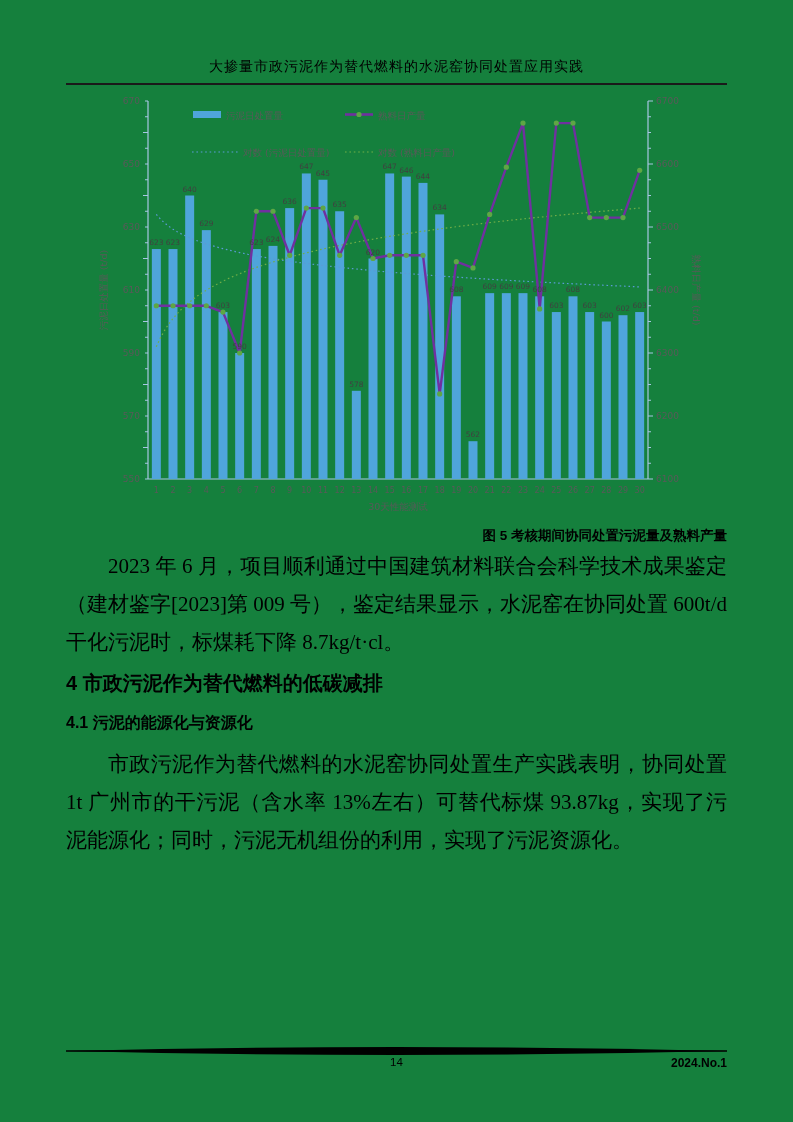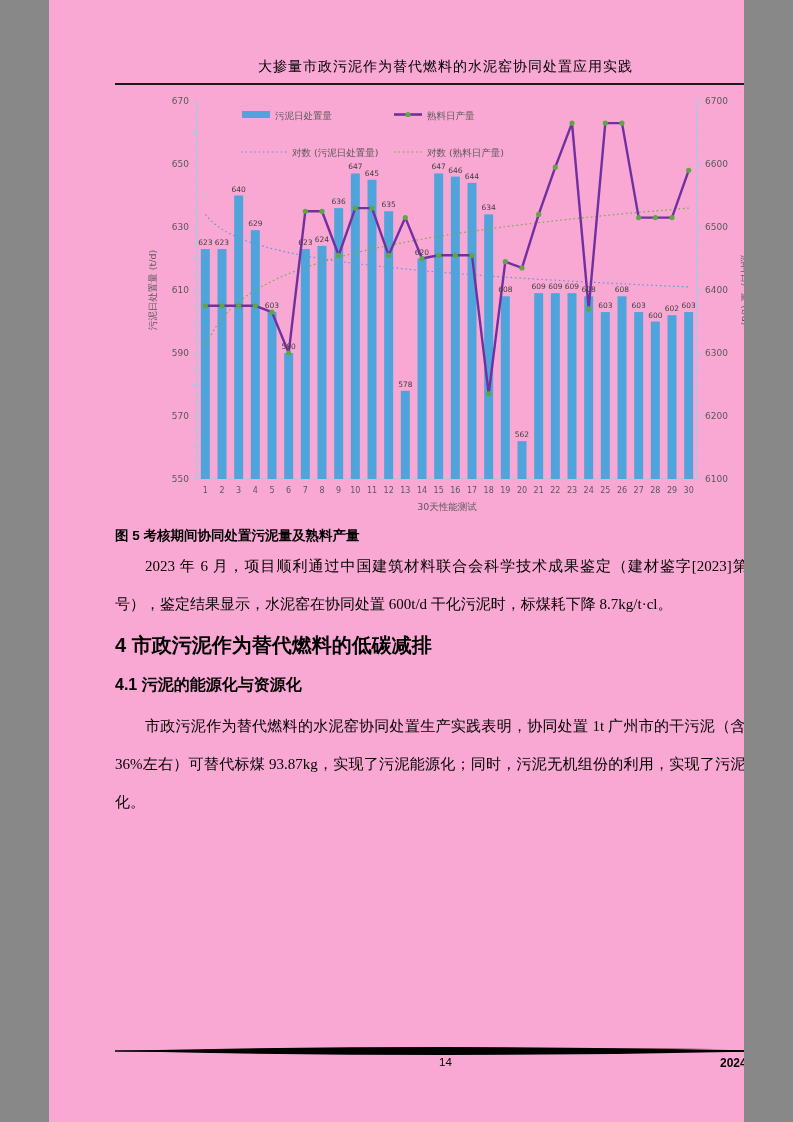--- a/index.html
+++ b/index.html
@@ -1,25 +1,25 @@
 <!DOCTYPE html>
 <html><head>
 <meta charset="utf-8">
 <style>
   html,body{margin:0;padding:0;background:#888;}
-  .page{position:relative;width:695px;height:1122px;margin:0 auto;background:#f9a8d4;
+  .page{position:relative;width:793px;height:1122px;margin:0 auto;background:#15803d;
         font-family:"Liberation Serif",serif;color:#000;overflow:hidden;}
   .header{position:absolute;top:58px;left:66px;width:661px;text-align:center;
           font-size:14px;letter-spacing:1px;border-bottom:2.5px solid #1a1a1a;padding-bottom:7px;}
   .chart-wrap{position:absolute;top:95px;left:95px;width:610px;height:425px;}
   svg text{font-family:"DejaVu Sans",sans-serif;}
-  .caption{position:absolute;top:527px;left:66px;width:661px;text-align:left;
+  .caption{position:absolute;top:527px;left:66px;width:661px;text-align:right;
            font-family:"Liberation Sans",sans-serif;font-weight:bold;font-size:13.5px;}
   .body{position:absolute;top:547px;left:66px;width:661px;}
-  .body p{margin:0;font-size:15px;line-height:38px;text-align:justify;text-indent:2em;}
+  .body p{margin:0;font-size:21px;line-height:38px;text-align:justify;text-indent:2em;}
   .body h1{margin:8px 0 0 0;font-family:"Liberation Sans",sans-serif;font-weight:bold;
            font-size:20px;line-height:28px;}
   .body h2{margin:14px 0 0 0;font-family:Liberation Sans, sans-serif;font-weight:bold;
            font-size:16px;line-height:24px;}
   .body p.p2{margin-top:10px;}
   .footer-bar{position:absolute;top:1046px;left:66px;width:661px;height:10px;}
   .footer-num{position:absolute;top:1056px;left:66px;width:661px;text-align:center;
               font-family:"Liberation Sans",sans-serif;font-size:11.5px;}
   .footer-issue{position:absolute;top:1056px;left:66px;width:661px;text-align:right;
               font-family:"Liberation Sans",sans-serif;font-size:12px;font-weight:bold;}
@@ -253,21 +253,21 @@
         </g>
       </svg>
   </div>
 
   <div class="caption">图 5  考核期间协同处置污泥量及熟料产量</div>
 
   <div class="body">
     <p>2023 年 6 月，项目顺利通过中国建筑材料联合会科学技术成果鉴定（建材鉴字[2023]第 009 号），鉴定结果显示，水泥窑在协同处置 600t/d 干化污泥时，标煤耗下降 8.7kg/t·cl。</p>
     <h1>4  市政污泥作为替代燃料的低碳减排</h1>
     <h2>4.1 污泥的能源化与资源化</h2>
-    <p class="p2">市政污泥作为替代燃料的水泥窑协同处置生产实践表明，协同处置 1t 广州市的干污泥（含水率 36%左右）可替代标煤 93.87kg，实现了污泥能源化；同时，污泥无机组份的利用，实现了污泥资源化。</p>
+    <p class="p2">市政污泥作为替代燃料的水泥窑协同处置生产实践表明，协同处置 1t 广州市的干污泥（含水率 13%左右）可替代标煤 93.87kg，实现了污泥能源化；同时，污泥无机组份的利用，实现了污泥资源化。</p>
   </div>
 
   <svg class="footer-bar" width="661" height="10" viewBox="0 0 661 10">
     <path d="M0,5 Q330,-3 661,5 Q330,13 0,5 Z" fill="#000"></path>
     <line x1="0" y1="5" x2="661" y2="5" stroke="#000" stroke-width="1.6"></line>
   </svg>
   <div class="footer-num">14</div>
   <div class="footer-issue">2024.No.1</div>
 
 </div>

